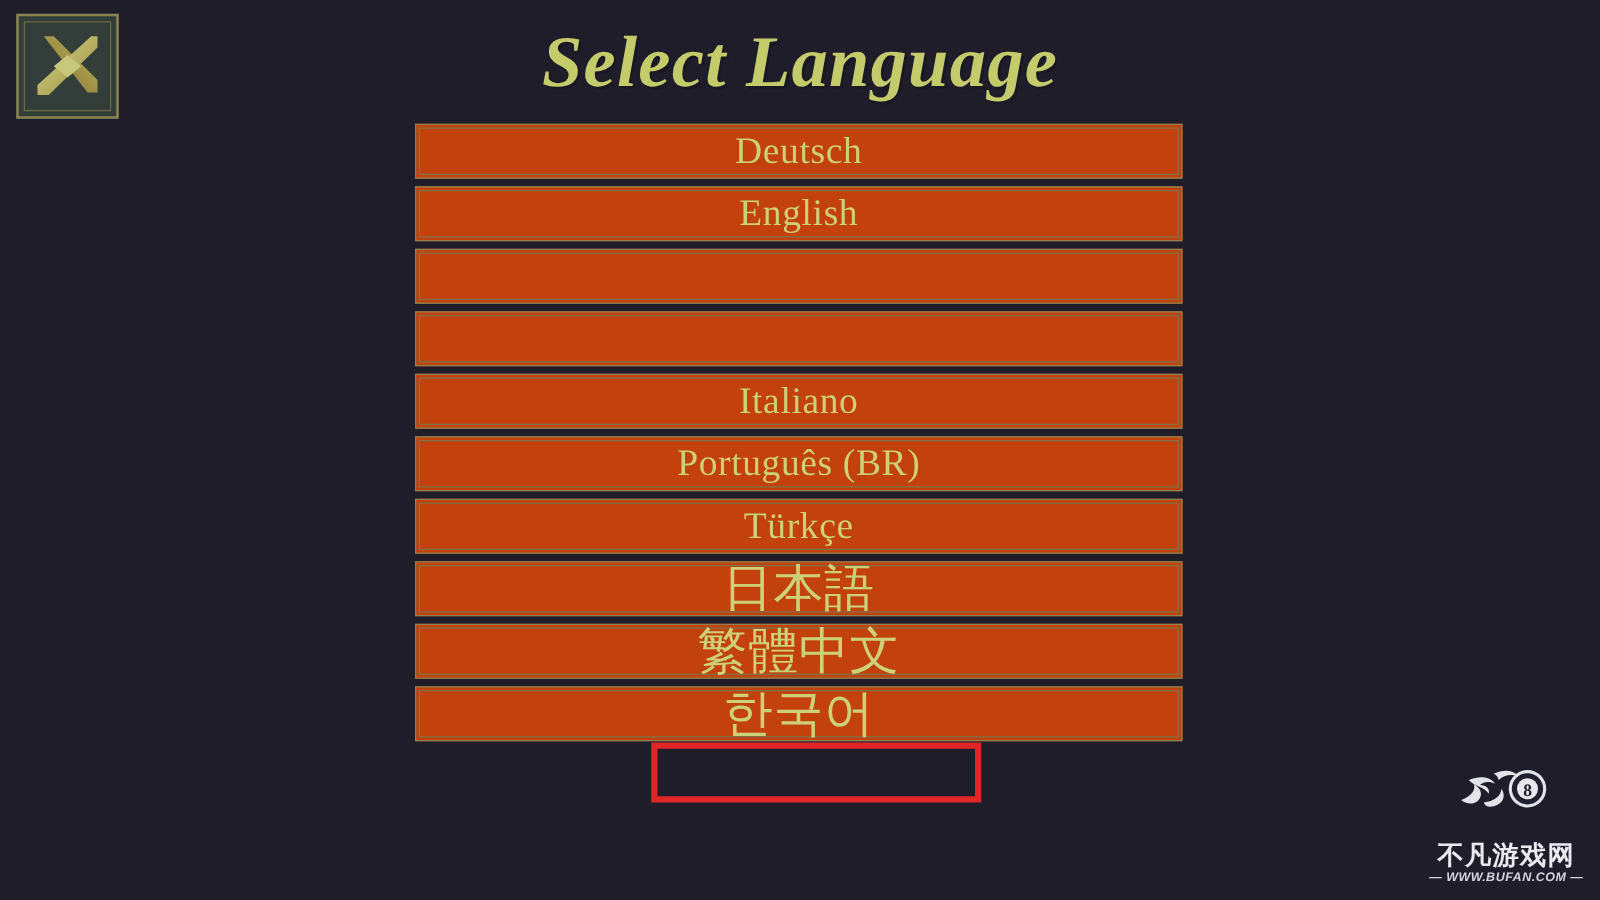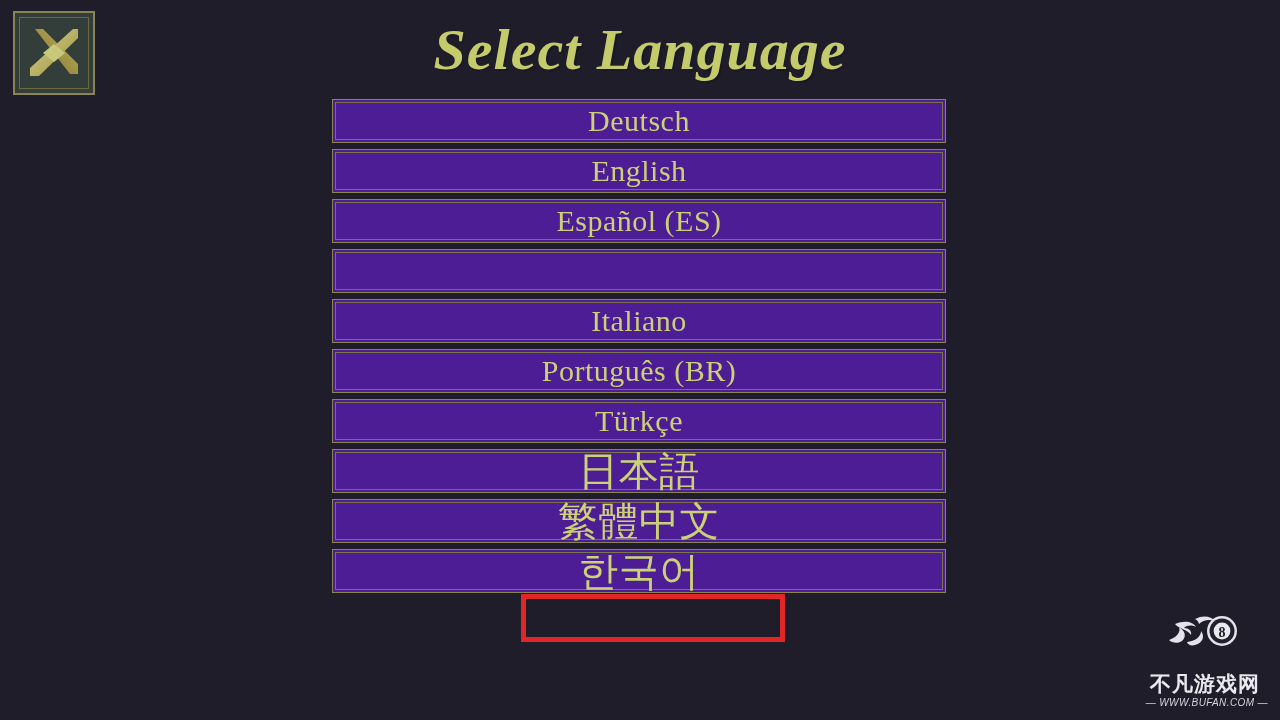--- a/index.html
+++ b/index.html
@@ -61,21 +61,21 @@
   #language-list {
     position: absolute;
     left: 332px;
     top: 99px;
     width: 614px;
   }
   .lang-row {
     position: relative;
     height: 44px;
     margin-bottom: 6px;
-    background: #4c1d95;
+    background: #c2410c;
     border: 1px solid #8a8453;
     box-sizing: border-box;
     cursor: pointer;
   }
   .lang-row .row-inner {
     position: absolute;
     left: 2px; top: 2px; right: 2px; bottom: 2px;
     border: 1px solid #7b7549;
     box-sizing: border-box;
   }
@@ -128,25 +128,24 @@
     font-weight: 700;
     letter-spacing: 1px;
     line-height: 23px;
     font-family: "DejaVu Sans", "Liberation Sans", sans-serif;
     margin-top: 21px;
   }
   #watermark .wm-url {
     color: #d3d3dc;
     font-size: 10px;
     font-style: italic;
-    font-weight: 400;
+    font-weight: 700;
     letter-spacing: 0.4px;
     line-height: 14px;
     font-family: "Liberation Sans", sans-serif;
-    text-align: right;
   }
 </style>
 </head>
 <body>
 
 <div id="close-button" title="">
   <div class="inner-frame"></div>
   <span>
     <svg width="58" height="58" viewBox="0 0 58 58" aria-hidden="true">
       <defs>
@@ -172,21 +171,20 @@
     <div class="lang-row">
       <div class="row-inner"></div>
       <div class="lang-label">Deutsch</div>
     </div>
     <div class="lang-row">
       <div class="row-inner"></div>
       <div class="lang-label">English</div>
     </div>
     <div class="lang-row">
       <div class="row-inner"></div>
-      <div class="lang-label">Español (ES)</div>
     </div>
     <div class="lang-row">
       <div class="row-inner"></div>
     </div>
     <div class="lang-row">
       <div class="row-inner"></div>
       <div class="lang-label">Italiano</div>
     </div>
     <div class="lang-row">
       <div class="row-inner"></div>

